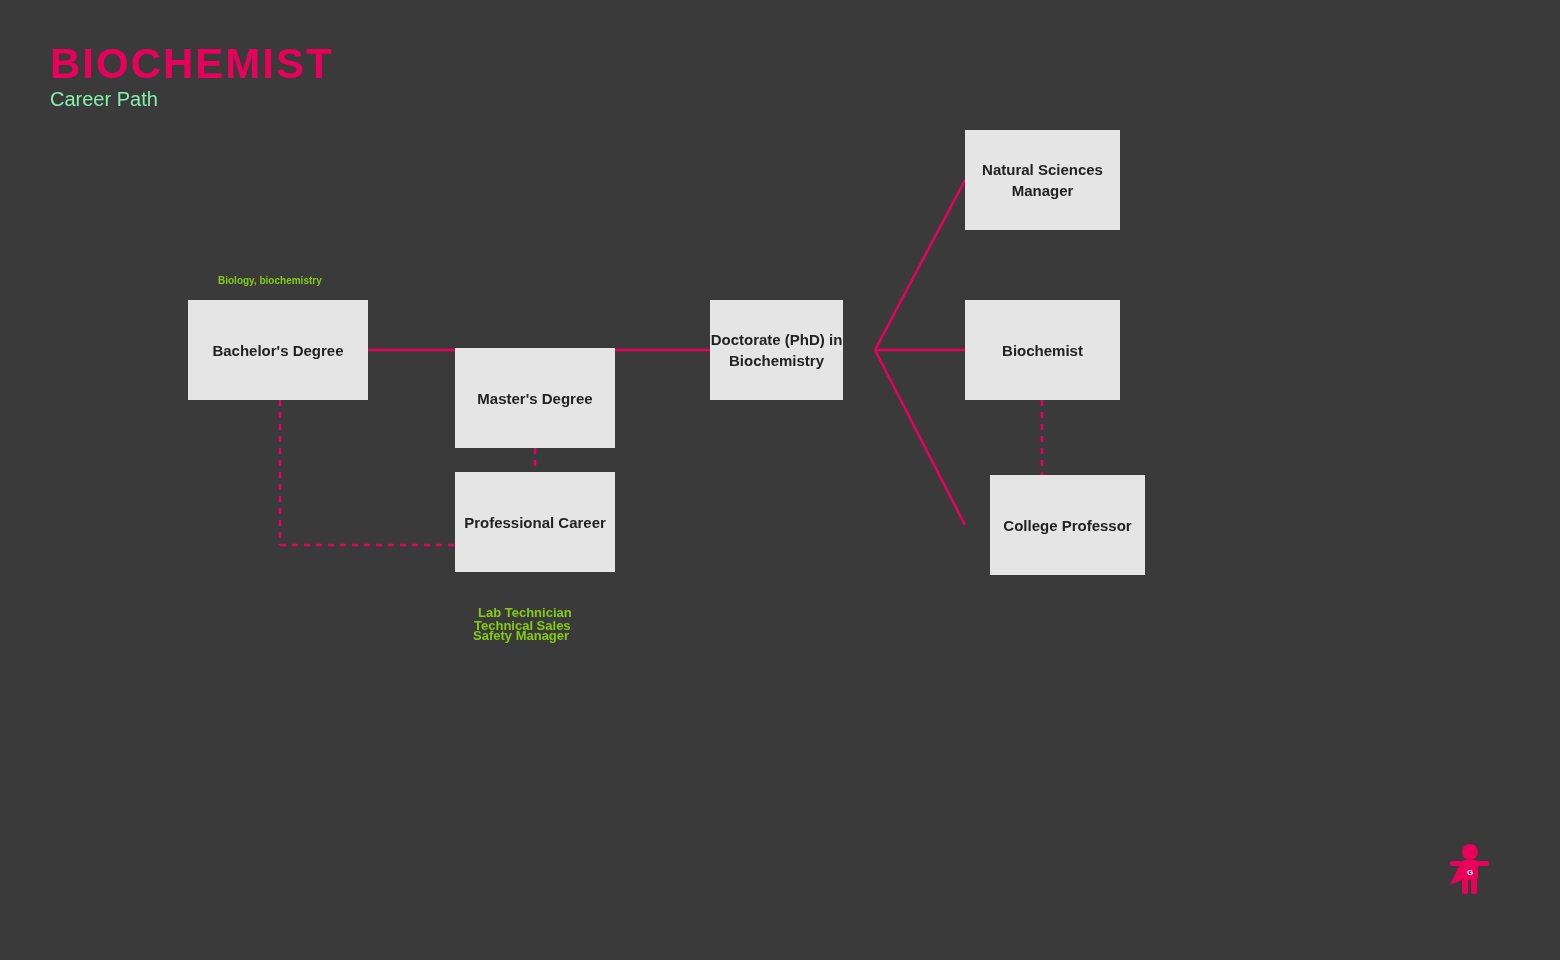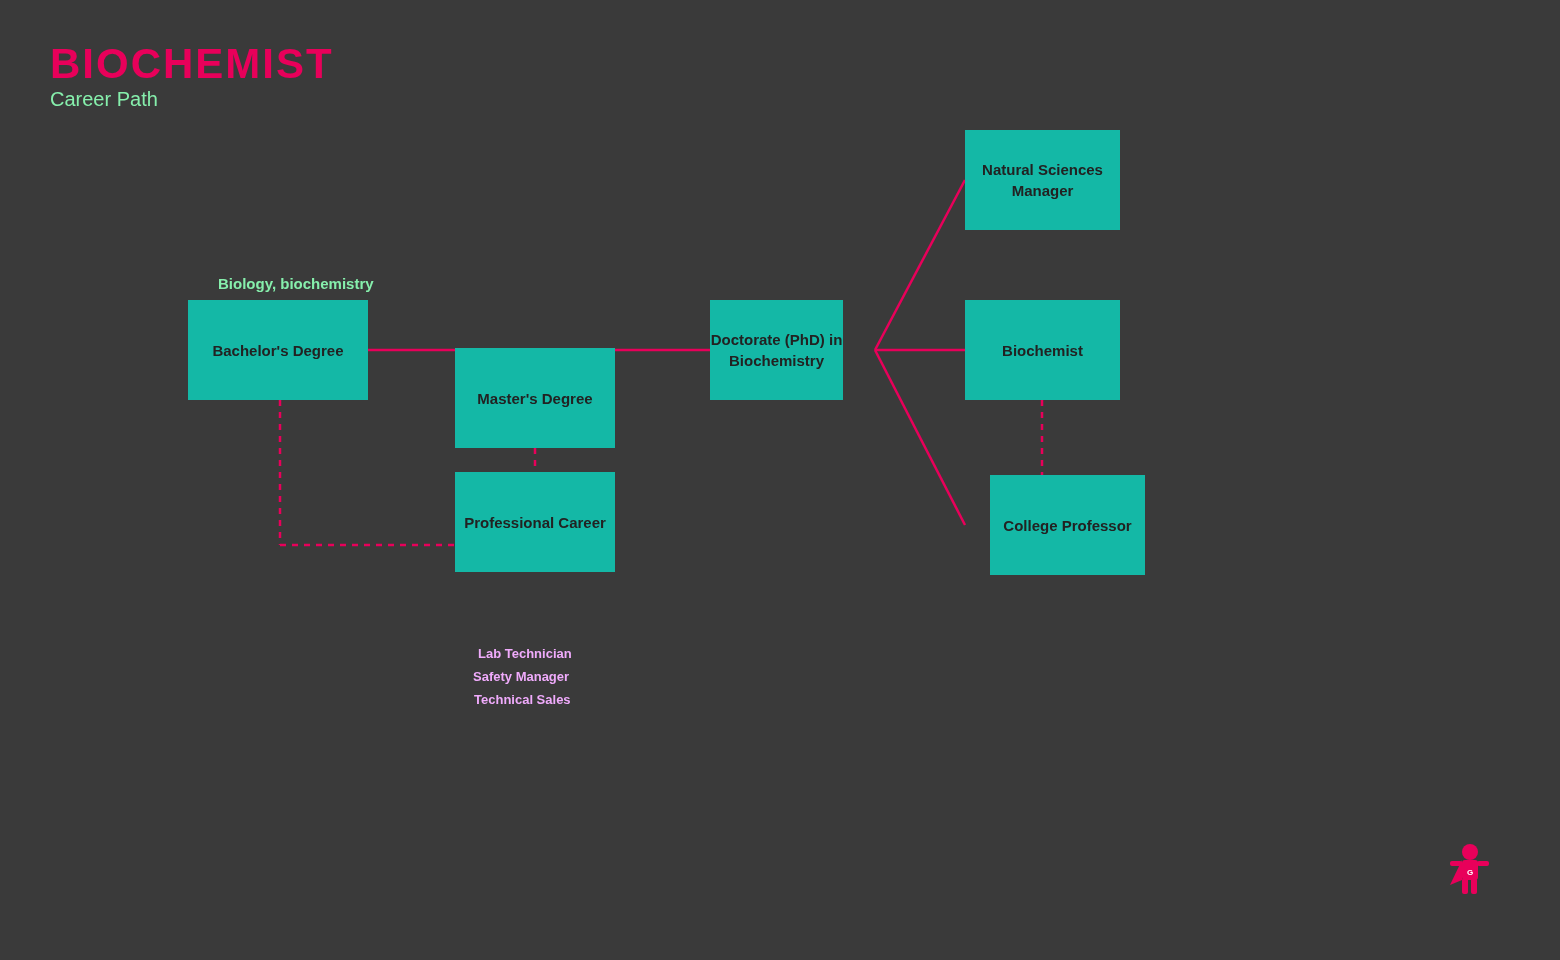--- a/index.html
+++ b/index.html
@@ -37,47 +37,46 @@
       top: 0;
       left: 0;
       width: 1560px;
       height: 960px;
       pointer-events: none;
     }
 
     
     .card {
       position: absolute;
-      background: #14b8a6;
+      background: #e5e5e5;
       display: flex;
       align-items: center;
       justify-content: center;
       text-align: center;
       font-size: 15px;
       font-weight: 600;
       color: #222222;
       line-height: 1.4;
     }
 
     
     .field-label {
       position: absolute;
-      font-size: 15px;
+      font-size: 10px;
       font-weight: 700;
-      color: #86efac;
+      color: #84cc16;
     }
 
     
     .career-label {
       position: absolute;
       font-size: 13px;
       font-weight: 700;
-      color: #f0abfc;
+      color: #84cc16;
       text-align: center;
-      margin-top: 41px;
     }
 
     
     .mascot {
       position: absolute;
       bottom: 50px;
       right: 60px;
       width: 60px;
       height: 70px;
     }
@@ -136,21 +135,21 @@
 <div class="card" style="left:990px; top:475px; width:155px; height:100px;">
   <span>College Professor</span>
 </div>
 
 <div class="card" style="left:455px; top:472px; width:160px; height:100px;">
   <span>Professional Career</span>
 </div>
 
 <div class="career-label" style="left:478px; top:605px;">Lab Technician</div>
 <div class="career-label" style="left:473px; top:628px;">Safety Manager</div>
-<div class="career-label" style="left:474px; top:651px;">Technical Sales</div>
+<div class="career-label" style="left:474px; top:618px;">Technical Sales</div>
 
 <svg class="mascot" viewBox="0 0 60 70">
 
   <g fill="#e8005a">
 
     <circle cx="30" cy="12" r="8"></circle>
 
     <rect x="22" y="20" width="16" height="20" rx="3"></rect>
 
     <polygon points="22,20 10,45 22,40"></polygon>

